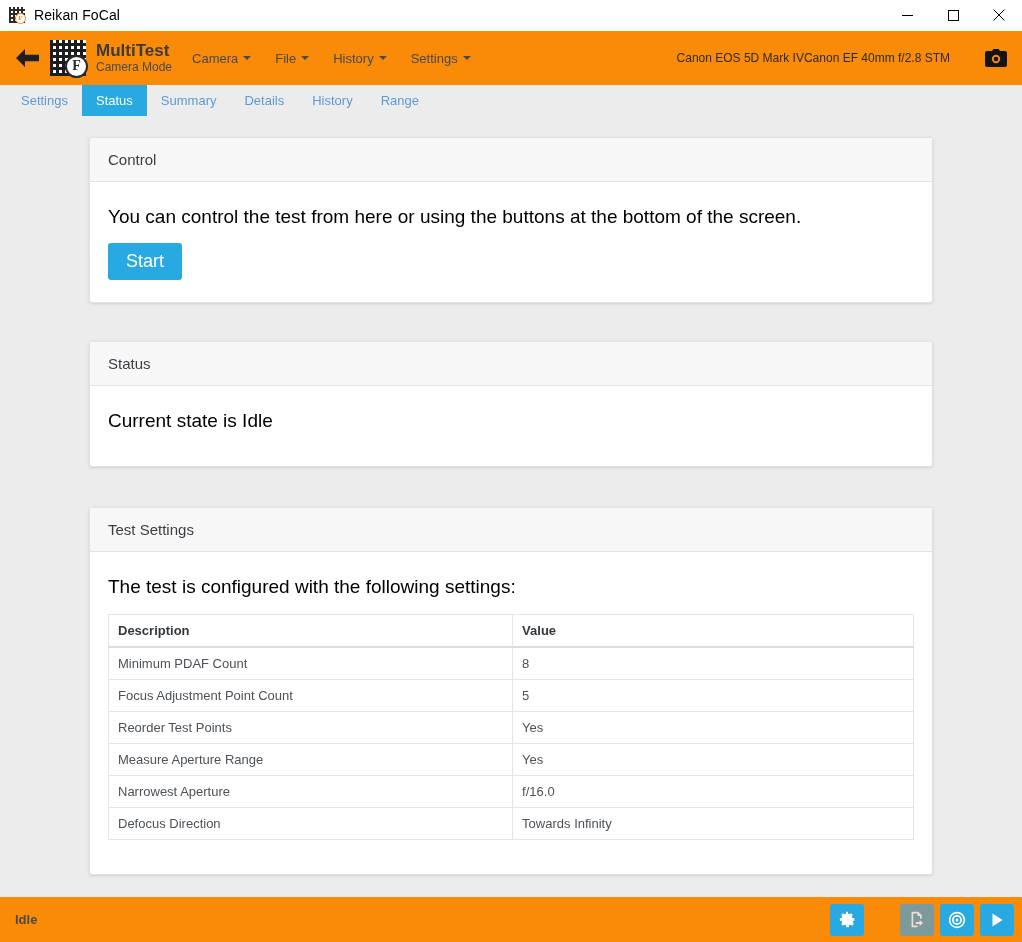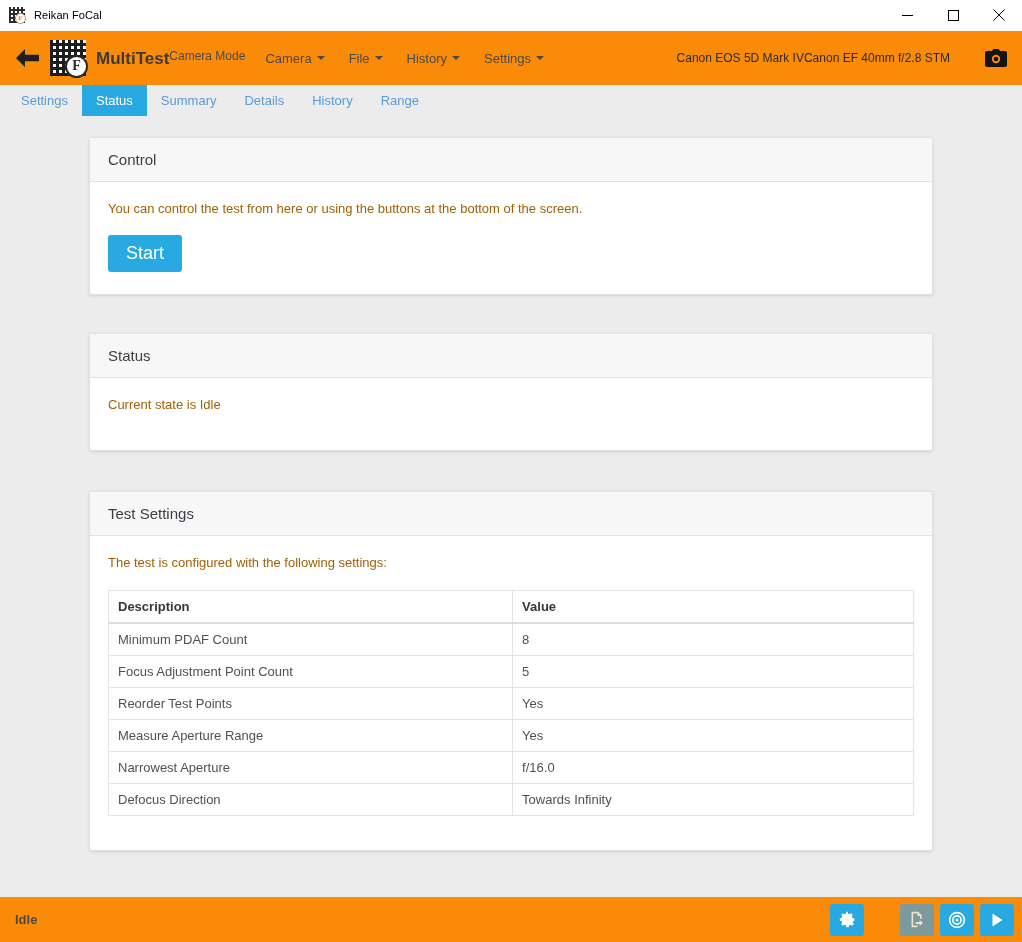--- a/index.html
+++ b/index.html
@@ -52,21 +52,21 @@
     background: #ffffff;
     border: 1.5px solid #f08a24;
     color: #f08a24;
     font-size: 7px;
     font-weight: bold;
     line-height: 8px;
     text-align: center;
     font-family: "Liberation Serif", serif;
   }
   .titlebar-text {
-    font-size: 11px;
+    font-size: 14px;
     color: #000000;
     letter-spacing: .1px;
     text-align: center;
   }
   .window-controls {
     margin-left: auto;
     display: flex;
     height: 31px;
   }
   .wc-btn {
@@ -115,21 +115,21 @@
     border: 2.5px solid #2a2a2a;
     color: #2a2a2a;
     font-size: 14px;
     font-weight: bold;
     line-height: 18px;
     text-align: center;
     font-family: "Liberation Serif", serif;
   }
   .brand {
     display: flex;
-    flex-direction: row;
+    flex-direction: column;
     justify-content: center;
     margin-right: 18px;
   }
   .brand-title {
     font-size: 17px;
     font-weight: bold;
     color: #3b3b3b;
     line-height: 19px;
   }
   .brand-sub {
@@ -220,23 +220,24 @@
     background: #f7f7f7;
     border-bottom: 1px solid #e2e2e2;
     padding: 13px 18px;
     font-size: 15px;
     color: #3a3f44;
   }
   .card-body {
     padding: 18px 18px 22px 18px;
   }
   .card-text {
-    font-size: 13px;
-    color: #a16207;
+    font-size: 19px;
+    color: #000000;
     line-height: 18px;
+    margin-top: 8px;
   }
   .btn-primary {
     margin-top: 17px;
     background: #29a9e1;
     color: #ffffff;
     border: none;
     border-radius: 3px;
     font-size: 18px;
     font-family: "Liberation Sans", sans-serif;
     padding: 8px 18px;

